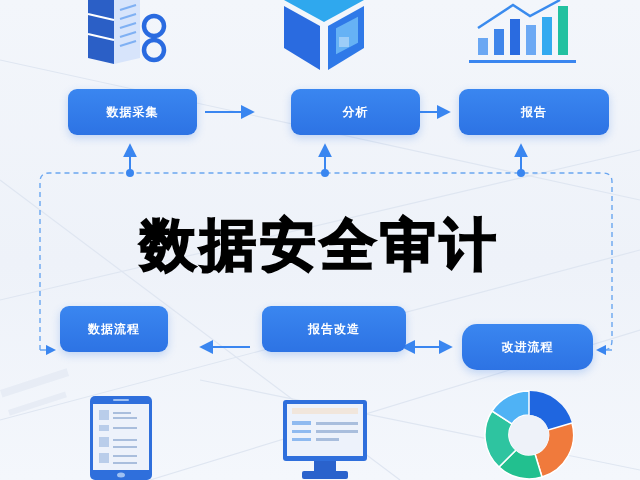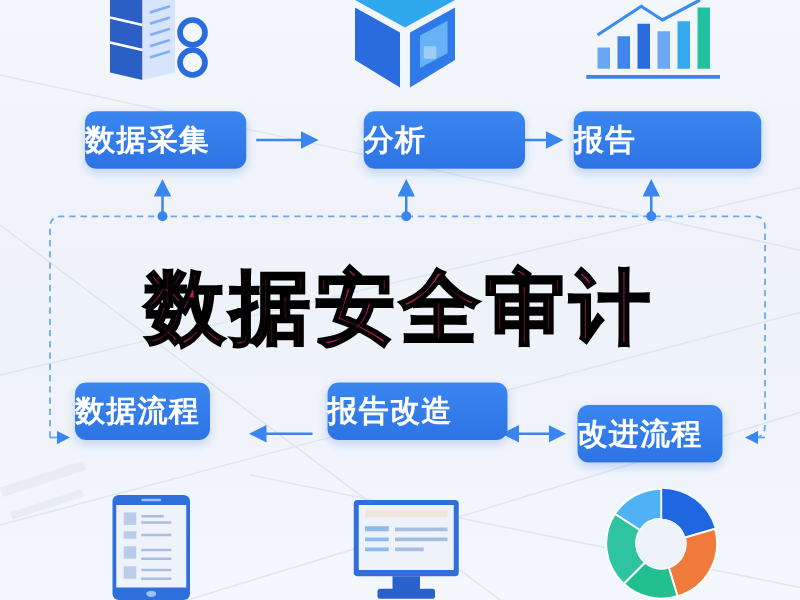--- a/index.html
+++ b/index.html
@@ -6,28 +6,28 @@
   body {
     width: 640px; height: 480px; overflow: hidden; position: relative;
     font-family: "DejaVu Sans", "Liberation Sans", sans-serif;
     background: linear-gradient(180deg, #f3f6fb 0%, #eef2f9 55%, #f4f7fc 100%);
   }
   .bg-lines { position: absolute; inset: 0; pointer-events: none; }
   .box {
     position: absolute; height: 46px; border-radius: 9px;
     background: linear-gradient(180deg, #3a86f0 0%, #2d73e4 100%);
     box-shadow: 0 3px 8px rgba(45,115,228,0.25);
-    color: #ffffff; font-weight: bold; font-size: 24px;
-    display: flex; align-items: center; justify-content: flex-start;
+    color: #ffffff; font-weight: bold; font-size: 12px;
+    display: flex; align-items: center; justify-content: center;
     letter-spacing: 1px;
   }
   .title {
     position: absolute; left: 0; width: 640px; top: 196px; height: 100px;
     display: flex; align-items: center; justify-content: center;
-    font-size: 64px; font-weight: bold; color: #be185d; letter-spacing: 4px;
+    font-size: 56px; font-weight: bold; color: #000000; letter-spacing: 4px;
     -webkit-text-stroke: 2px #000;
   }
   .overlay { position: absolute; inset: 0; }
   .icon { position: absolute; }
 </style>
 </head>
 <body>
 
 <svg class="bg-lines" width="640" height="480">
   <g stroke="#dfe6f1" stroke-width="1.2" fill="none">
@@ -121,21 +121,21 @@
 </div>
 
 <div class="title">数据安全审计</div>
 
 <div class="box" style="left:60px;top:306px;width:108px;">
   <span>数据流程</span>
 </div>
 <div class="box" style="left:262px;top:306px;width:144px;">
   <span>报告改造</span>
 </div>
-<div class="box" style="left:462px;top:324px;width:116px;">
+<div class="box" style="left:462px;top:324px;width:131px;border-radius:15px;">
   <span>改进流程</span>
 </div>
 
 <svg class="icon" style="left:89px;top:395px;" width="64" height="85" viewBox="0 0 64 85">
   <rect x="1" y="1" width="62" height="84" rx="5" fill="#2f6fdc"></rect>
   <rect x="4" y="9" width="56" height="66" fill="#edf2fb"></rect>
   <rect x="24" y="4" width="16" height="2" rx="1" fill="#9fc0f2"></rect>
   <g fill="#b9cdea">
     <rect x="10" y="15" width="10" height="10"></rect>
       <rect x="10" y="30" width="10" height="6"></rect>

